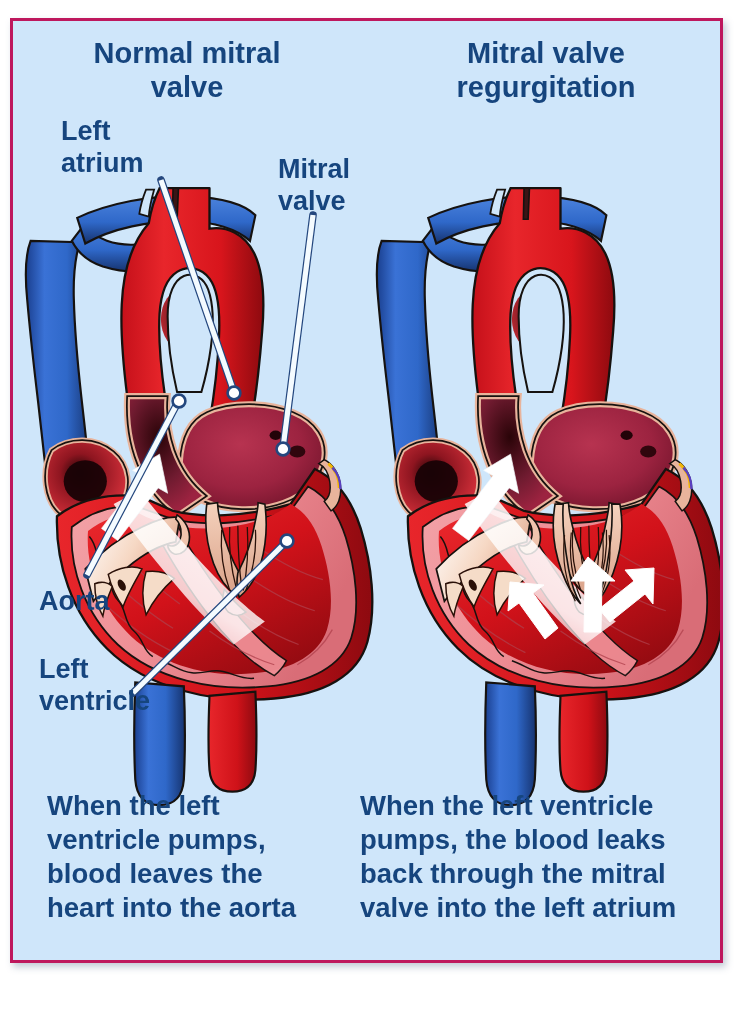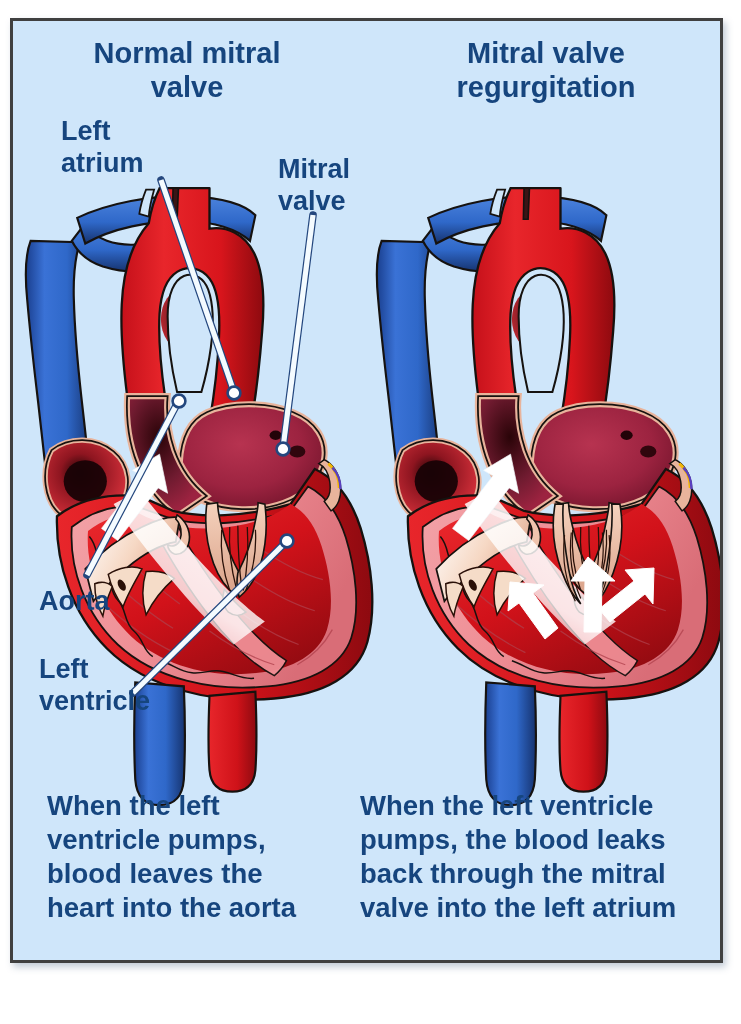--- a/index.html
+++ b/index.html
@@ -13,21 +13,21 @@
   body {
     font-family: "Liberation Sans", sans-serif;
   }
   #figure-card {
     position: absolute;
     left: 10px;
     top: 18px;
     width: 713px;
     height: 945px;
     background: #cfe6fa;
-    border: 3px solid #404040;
+    border: 3px solid #be185d;
     box-sizing: border-box;
     box-shadow: 3px 4px 7px rgba(120,140,165,0.45);
     overflow: hidden;
   }
   #diagram-svg {
     position: absolute;
     left: 0;
     top: 0;
     width: 707px;
     height: 939px;

